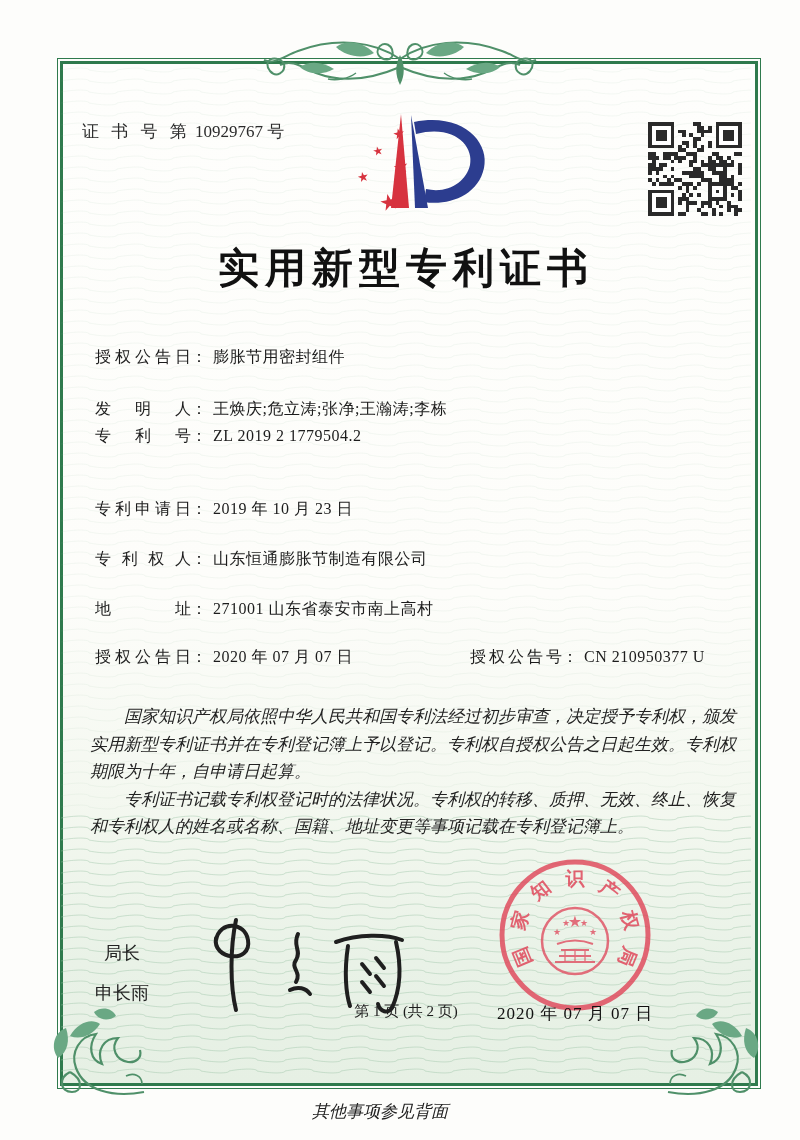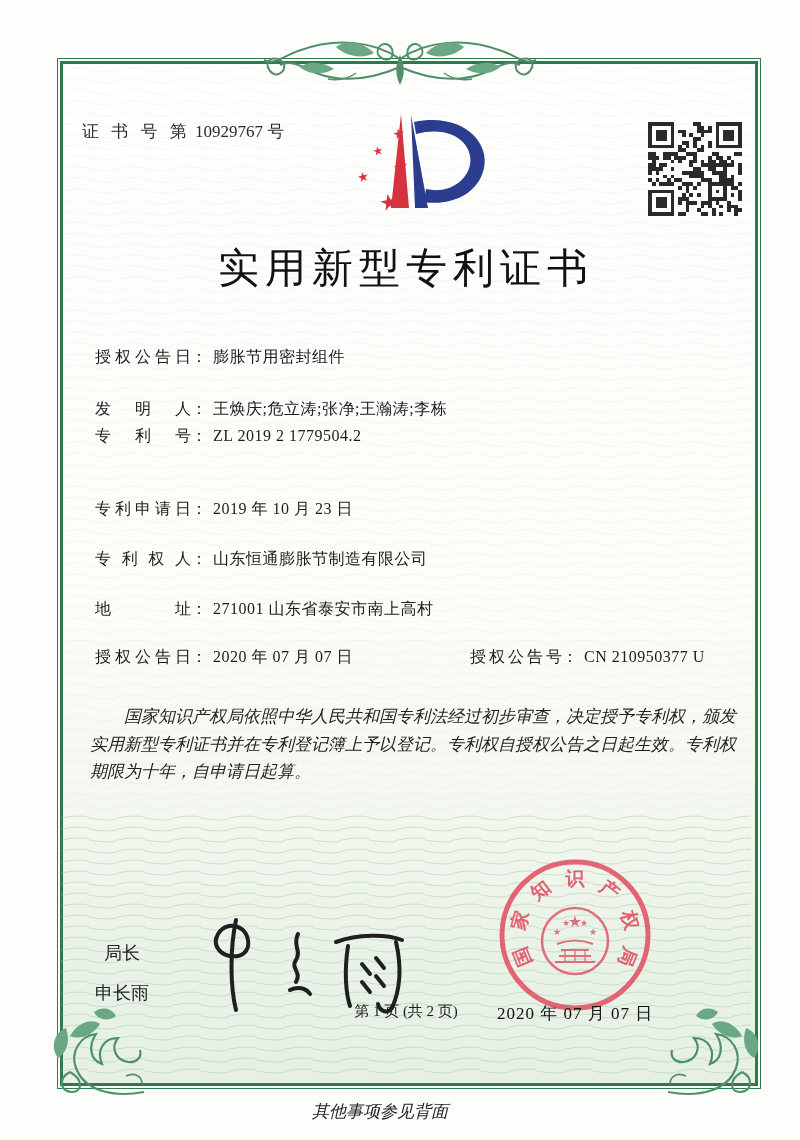--- a/index.html
+++ b/index.html
@@ -7,21 +7,21 @@
         font-family:"Liberation Serif","DejaVu Serif",serif;color:#1c1c1c;margin:0 auto;}
   .frame{position:absolute;left:60px;top:61px;width:692px;height:1019px;
          border:3px solid #2f7a4d;outline:1px solid #2f7a4d;outline-offset:2px;
          background:linear-gradient(180deg,#fefefc 0%,#fdfdfa 52%,#f4f8f0 72%,#e9f2e7 88%,#e6f0e4 100%);}
   .waves{position:absolute;left:61px;top:62px;width:690px;height:1017px;z-index:1;}
   .cert-no{position:absolute;left:82px;top:120px;z-index:3;font-size:17px;color:#2b2b2b;}
   .cert-no .zh{letter-spacing:4px;}
   .logo{position:absolute;left:344px;top:112px;width:160px;height:126px;z-index:3;}
   .qr{position:absolute;left:648px;top:122px;width:94px;height:94px;z-index:3;}
   .title{position:absolute;left:57px;top:241px;width:698px;z-index:3;text-align:center;
-         font-size:41px;font-weight:normal;letter-spacing:6px;color:#111;}
+         font-size:41px;font-weight:bold;letter-spacing:6px;color:#111;}
   .row{position:absolute;left:95px;z-index:3;font-size:16px;white-space:nowrap;}
   .f-label{display:inline-block;width:96px;text-align:justify;text-align-last:justify;vertical-align:top;}
   .f-colon{display:inline-block;}
   .f-value{display:inline-block;margin-left:6px;letter-spacing:0.5px;}
   .pair2{position:absolute;left:375px;top:0;}
   .pair2 .f-label{width:92px;}
   .body-text{position:absolute;left:90px;top:703px;width:652px;z-index:3;font-size:17px;
              line-height:27.5px;font-style:italic;color:#222;}
   .body-text p{margin:0;text-indent:2em;}
   .sig-left{position:absolute;left:95px;top:933px;z-index:3;font-size:18px;line-height:40px;
@@ -430,20 +430,21 @@
   </div>
   <div class="row" style="top:647px;width:650px">
     <span class="f-label">授权公告日</span><span class="f-colon">：</span><span class="f-value">2020 年 07 月 07 日</span>
     <span class="pair2">
       <span class="f-label">授权公告号</span><span class="f-colon">：</span><span class="f-value">CN 210950377 U</span>
     </span>
   </div>
 
   <div class="body-text">
     <p>国家知识产权局依照中华人民共和国专利法经过初步审查，决定授予专利权，颁发实用新型专利证书并在专利登记簿上予以登记。专利权自授权公告之日起生效。专利权期限为十年，自申请日起算。</p>
+    <p>专利证书记载专利权登记时的法律状况。专利权的转移、质押、无效、终止、恢复和专利权人的姓名或名称、国籍、地址变更等事项记载在专利登记簿上。</p>
   </div>
 
   <div class="sig-left">
     <div>局长</div>
     <div>申长雨</div>
   </div>
 
   <svg class="handwriting" viewBox="0 0 230 112">
     <g stroke="#1f1f1f" stroke-width="4" fill="none" stroke-linecap="round" stroke-linejoin="round">
       <path d="M36,12 C30,40 30,78 36,102"></path>

